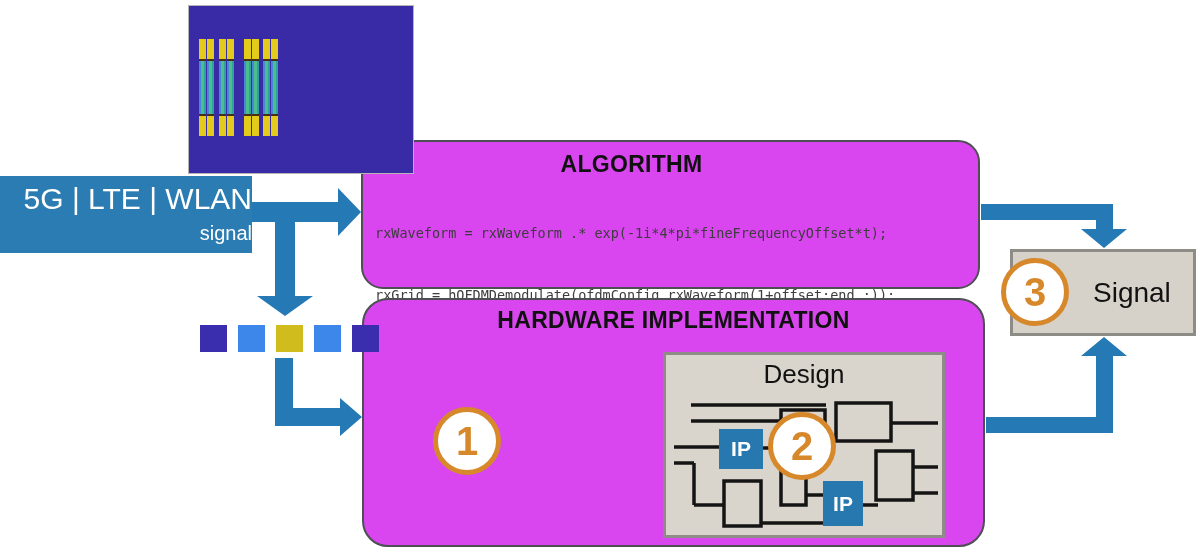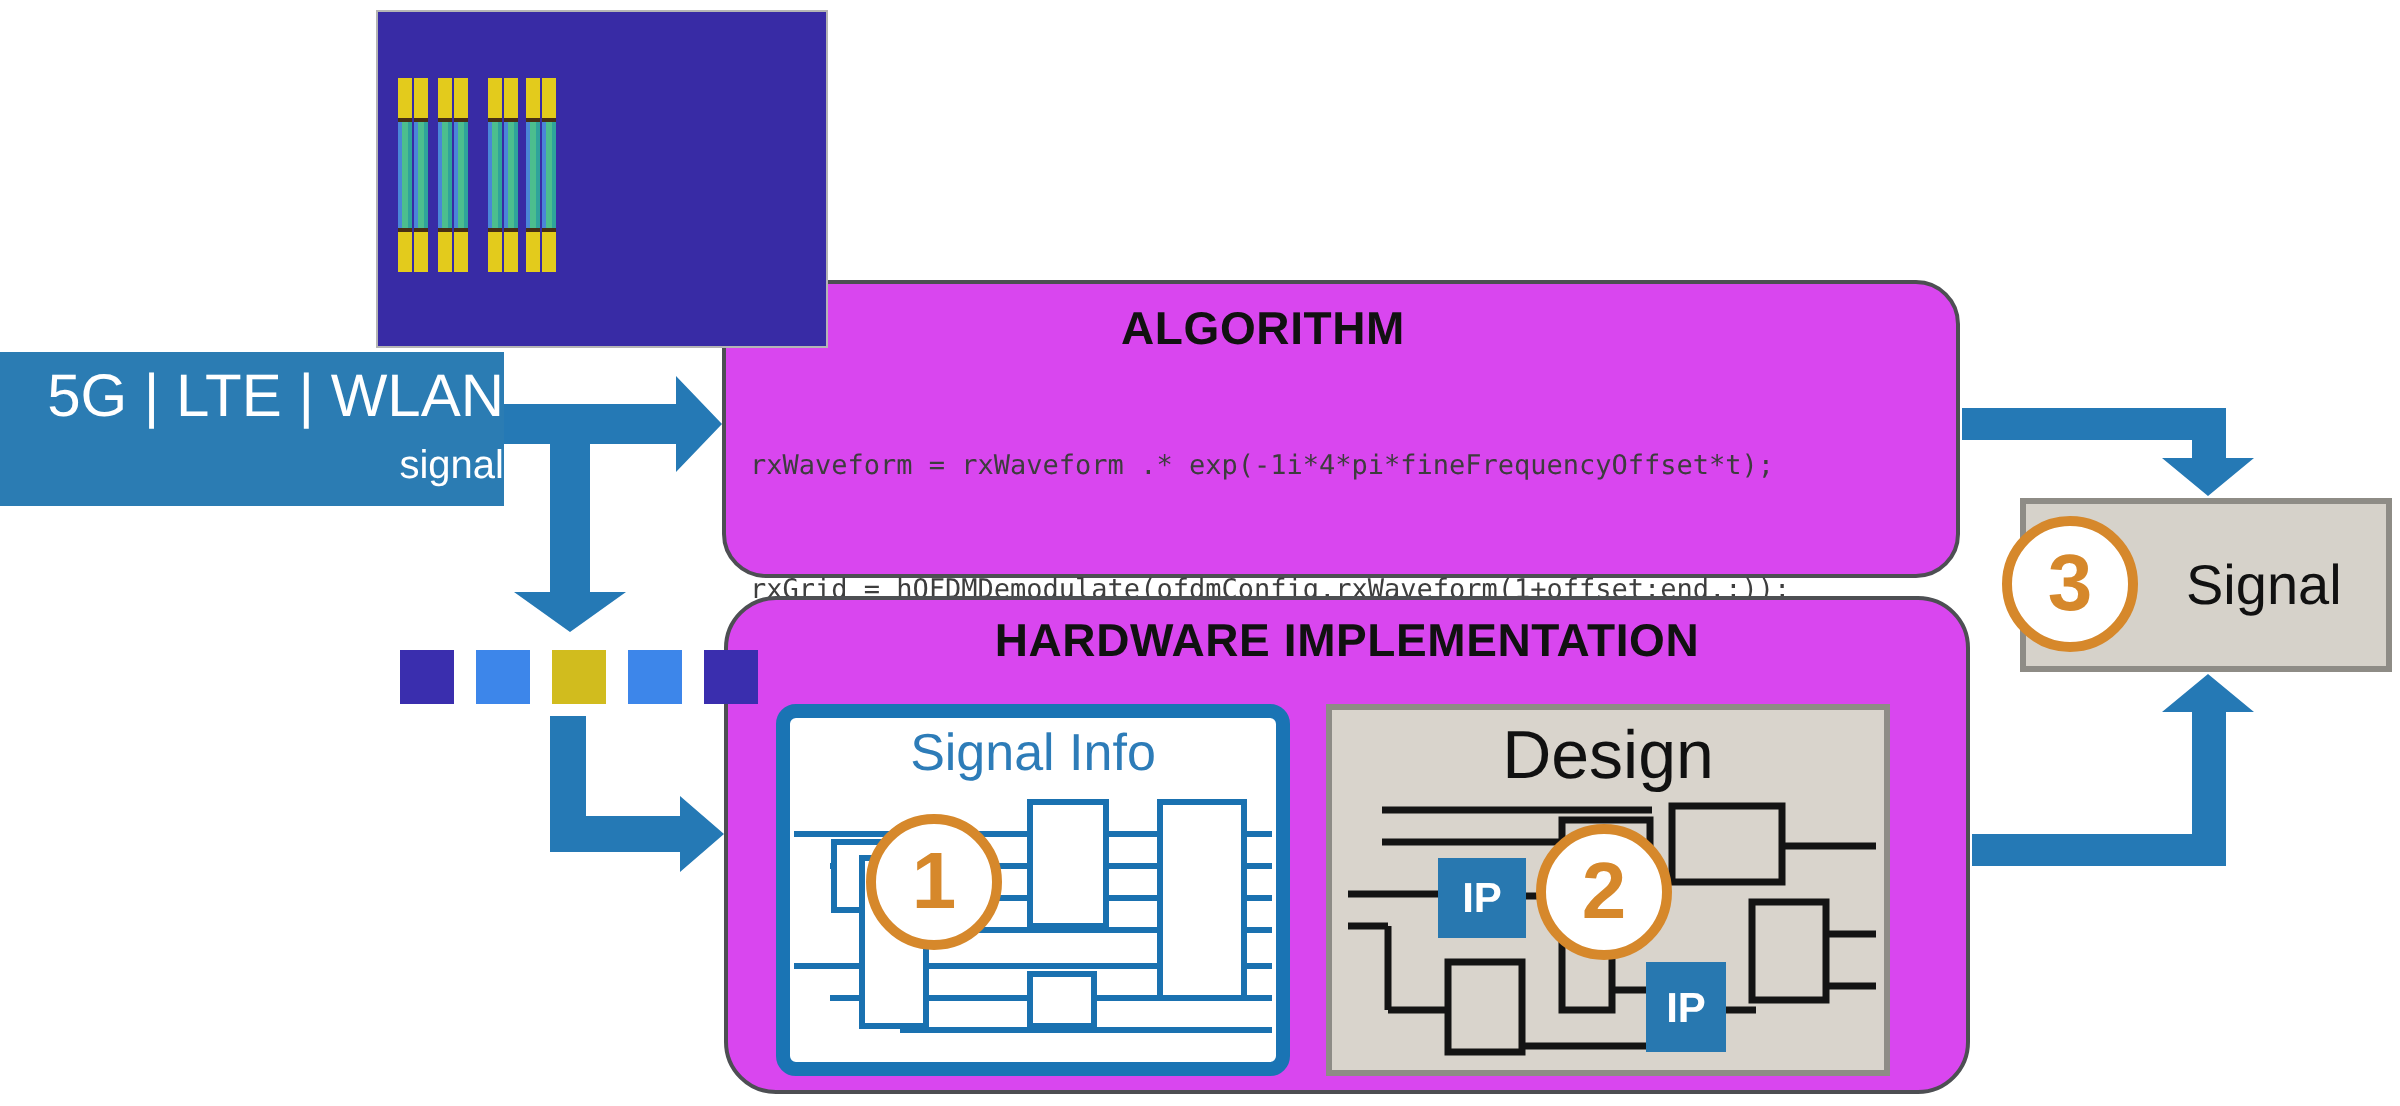--- a/index.html
+++ b/index.html
@@ -57,21 +57,21 @@
     color:#2d7cb8;font-size:26px;text-align:center;margin-top:2px;
   }
   #signal-info svg{position:absolute;left:0px;bottom:4px;}
 
   
   #design{
     position:absolute;left:663px;top:352px;width:282px;height:186px;box-sizing:border-box;
     background:#d9d4cc;border:3px solid #8e8c86;z-index:3;
   }
   #design .panel-title{
-    color:#111111;font-size:34px;text-align:center;margin-top:4px;
+    color:#111111;font-size:26px;text-align:center;margin-top:4px;
   }
   #design svg{position:absolute;left:0;top:0;}
 
   
   #verify-box{
     position:absolute;left:1010px;top:249px;width:186px;height:87px;box-sizing:border-box;
     background:#d6d2ca;border:3px solid #8e8c86;z-index:3;
   }
   #verify-box .verify-label{
     position:absolute;left:80px;top:50%;transform:translateY(-50%);
@@ -127,41 +127,20 @@
       <div>rxGrid = hOFDMDemodulate(ofdmConfig,rxWaveform(1+offset:end,:));</div>
       <div>rxGrid = rxGrid(burstInfo.OccupiedSubcarriers,2:5,:);;</div>
       <div>...</div>
     </div>
   </div>
 
   <div id="hw-box" class="outline-box">
     <div class="box-title">HARDWARE IMPLEMENTATION</div>
   </div>
 
-  <div id="signal-info">
-    <div class="panel-title">Signal Info</div>
-    <svg width="243" height="132" viewBox="0 0 243 132">
-      <g stroke="#1a71b0" stroke-width="3" fill="none">
-        <line x1="2" y1="22" x2="241" y2="22"></line>
-        <line x1="20" y1="38" x2="241" y2="38"></line>
-        <line x1="40" y1="54" x2="241" y2="54"></line>
-        <line x1="90" y1="70" x2="241" y2="70"></line>
-        <line x1="2" y1="88" x2="241" y2="88"></line>
-        <line x1="20" y1="104" x2="241" y2="104"></line>
-        <line x1="55" y1="120" x2="241" y2="120"></line>
-      </g>
-      <g stroke="#1a71b0" stroke-width="3" fill="#ffffff">
-        <rect x="22" y="26" width="32" height="34"></rect>
-        <rect x="36" y="34" width="32" height="84"></rect>
-        <rect x="120" y="6" width="38" height="62"></rect>
-        <rect x="185" y="6" width="42" height="98"></rect>
-        <rect x="120" y="92" width="32" height="26"></rect>
-      </g>
-    </svg>
-  </div>
 
   <div id="design">
     <div class="panel-title">Design</div>
     <svg width="276" height="180" viewBox="0 0 276 180">
       <g stroke="#141414" stroke-width="3.5" fill="none">
         <line x1="25" y1="50" x2="160" y2="50"></line>
         <line x1="25" y1="66" x2="160" y2="66"></line>
         <line x1="225" y1="68" x2="272" y2="68"></line>
         <line x1="8" y1="92" x2="53" y2="92"></line>
         <line x1="97" y1="93" x2="122" y2="93"></line>

